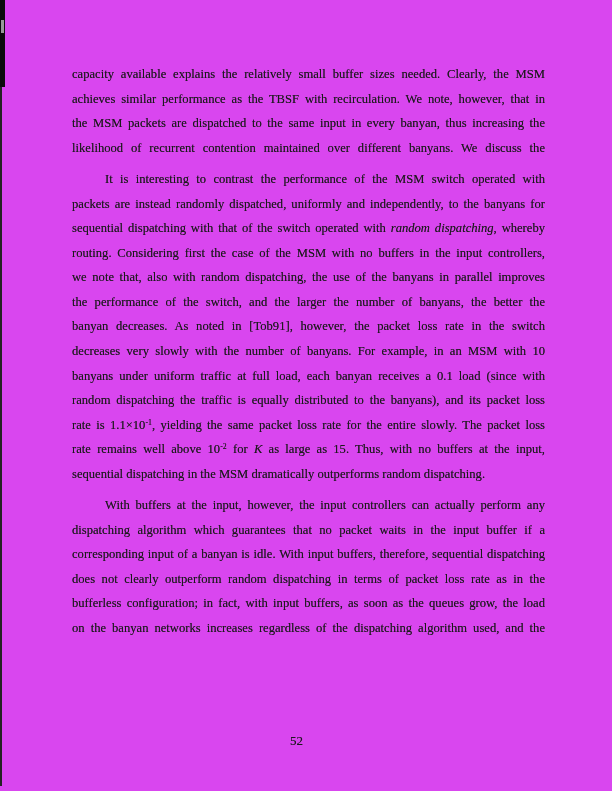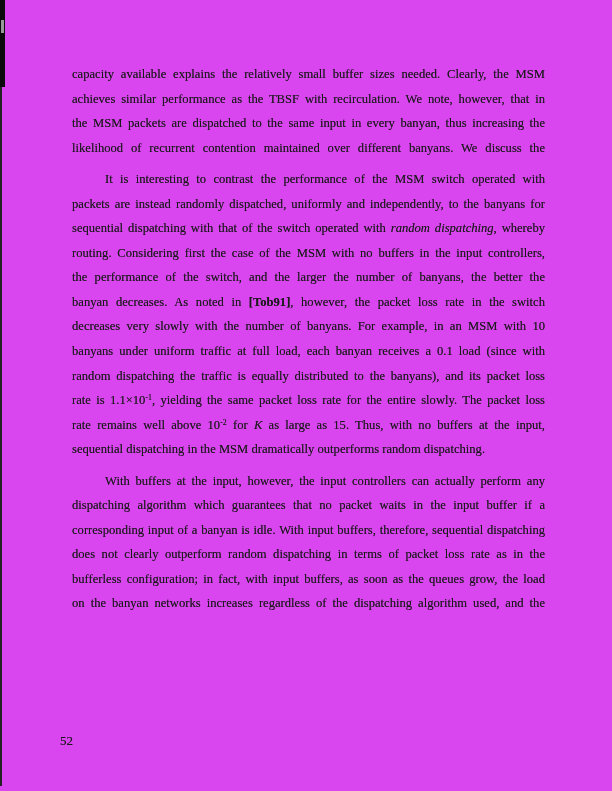--- a/index.html
+++ b/index.html
@@ -51,32 +51,32 @@
     line-height: 24.55px;
     text-align: left;
     white-space: normal;
   }
   .line.just {
     text-align: justify;
     text-align-last: justify;
   }
   .line.first-indent { text-indent: 33px; }
   .seg-italic { font-style: italic; }
-  .seg-bold { font-weight: bold; }
+  .seg-bold { font-weight: normal; }
   sup.seg-sup {
     font-size: 0.62em;
     line-height: 0;
     vertical-align: 4.5px;
     letter-spacing: 0;
   }
   .footer {
     position: absolute;
     left: 60px; top: 733px;
     width: 473px;
-    text-align: left;
+    text-align: center;
     color: #1b1b1b;
     font-size: 13px;
     text-shadow: 0 0 0.5px rgba(10,10,10,0.55);
   }
 </style>
 </head>
 <body>
 
 <div class="page">
   <div class="scan-line"></div>
@@ -88,20 +88,21 @@
         <div class="line just"><span>capacity available explains the relatively small buffer sizes needed. Clearly, the MSM</span></div>
         <div class="line just"><span>achieves similar performance as the TBSF with recirculation. We note, however, that in</span></div>
         <div class="line just"><span>the MSM packets are dispatched to the same input in every banyan, thus increasing the</span></div>
         <div class="line just"><span>likelihood of recurrent contention maintained over different banyans. We discuss the</span></div>
       </div>
       <div class="para spaced">
         <div class="line just first-indent"><span>It is interesting to contrast the performance of the MSM switch operated with</span></div>
         <div class="line just"><span>packets are instead randomly dispatched, uniformly and independently, to the banyans for</span></div>
         <div class="line just"><span>sequential dispatching with that of the switch operated with </span><span class="seg-italic">random dispatching</span><span>, whereby</span></div>
         <div class="line just"><span>routing. Considering first the case of the MSM with no buffers in the input controllers,</span></div>
+        <div class="line just"><span>we note that, also with random dispatching, the use of the banyans in parallel improves</span></div>
         <div class="line just"><span>the performance of the switch, and the larger the number of banyans, the better the</span></div>
         <div class="line just"><span>banyan decreases. As noted in </span><span class="seg-bold">[Tob91]</span><span>, however, the packet loss rate in the switch</span></div>
         <div class="line just"><span>decreases very slowly with the number of banyans. For example, in an MSM with 10</span></div>
         <div class="line just"><span>banyans under uniform traffic at full load, each banyan receives a 0.1 load (since with</span></div>
         <div class="line just"><span>random dispatching the traffic is equally distributed to the banyans), and its packet loss</span></div>
         <div class="line just"><span>rate is 1.1×10</span><sup class="seg-sup">-1</sup><span>, yielding the same packet loss rate for the entire slowly. The packet loss</span></div>
         <div class="line just"><span>rate remains well above 10</span><sup class="seg-sup">-2</sup><span> for </span><span class="seg-italic">K</span><span> as large as 15. Thus, with no buffers at the input,</span></div>
         <div class="line"><span>sequential dispatching in the MSM dramatically outperforms random dispatching.</span></div>
       </div>
       <div class="para spaced">

